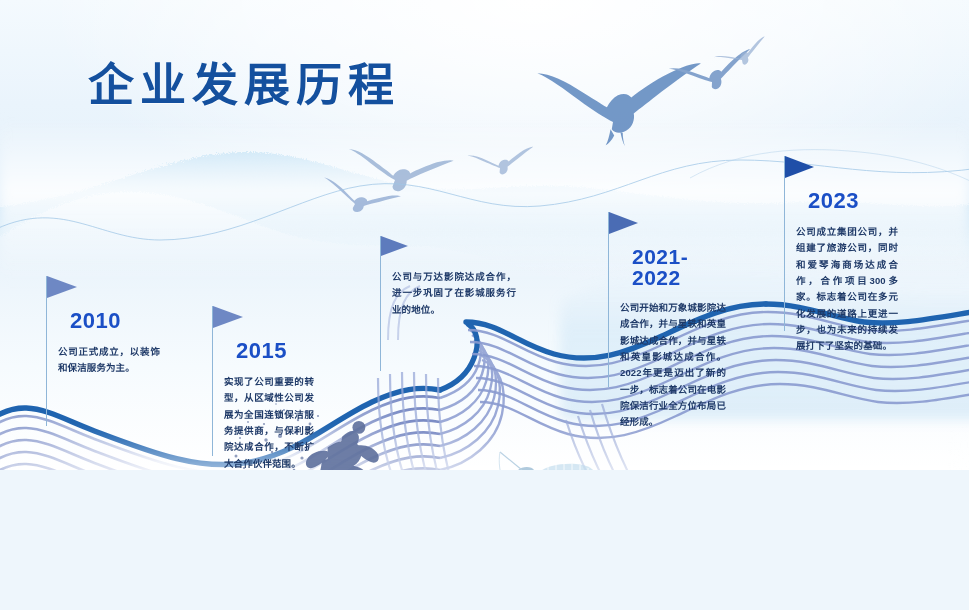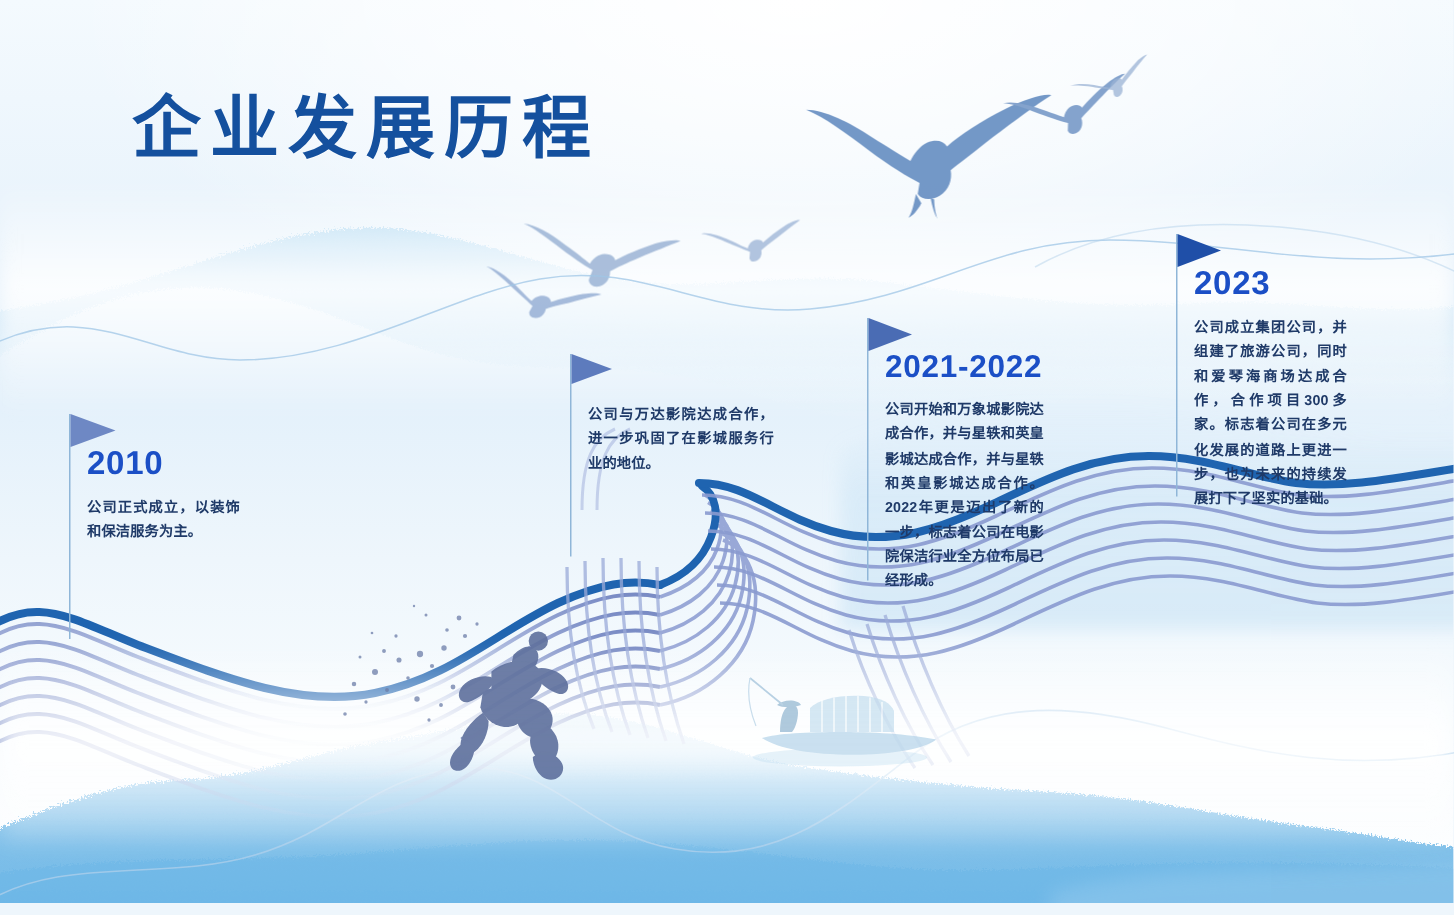--- a/index.html
+++ b/index.html
@@ -3,21 +3,21 @@
 <meta charset="utf-8">
 <title>企业发展历程</title>
 <style>
   html,body{margin:0;padding:0;}
   body{
     width:969px;height:610px;overflow:hidden;
     font-family:"Liberation Sans","DejaVu Sans",sans-serif;
     background:#eef6fc;
   }
   .poster{
-    position:relative;width:969px;height:602px;overflow:hidden;
+    position:relative;width:969px;height:470px;overflow:hidden;
     background:
       linear-gradient(180deg,#f4fafe 0%,#eaf4fc 22%,#e4f1fb 45%,#eef6fc 62%,#f6fbfe 78%,#ffffff 100%);
   }
 
   
   .sky-glow{
     position:absolute;left:0;top:0;width:100%;height:320px;
     background:radial-gradient(ellipse 70% 100% at 55% 0%,#ffffff 0%,rgba(255,255,255,0.55) 40%,rgba(255,255,255,0) 72%);
     pointer-events:none;
   }
@@ -37,37 +37,37 @@
   .flag{position:absolute;left:0;top:0;}
   .flag .pole{
     position:absolute;left:0;top:0;width:1.4px;background:#8fb6d8;
   }
   .flag .pennant{
     position:absolute;left:1px;top:0;width:0;height:0;
     border-style:solid;
   }
   .yr{
     font-size:22px;font-weight:700;letter-spacing:.5px;
-    color:#1b4fc6;line-height:1;margin:0;
+    color:#1b4fc6;line-height:1;margin:12px;
     font-family:"Liberation Sans","DejaVu Sans",sans-serif;
   }
   .yr.wide{font-size:21px;}
   .desc{
     font-size:9.5px;line-height:1.72;color:#1f3a68;
     margin:11px 16px 0 0;font-weight:700;
     letter-spacing:.1px;
     text-align:justify;
   }
   .e2012{left:46px;top:276px;width:130px;}
   .e2012 .txtwrap{padding-left:12px;padding-top:22px;}
   .e2015{left:212px;top:306px;width:118px;}
   .e2015 .txtwrap{padding-left:12px;padding-top:22px;}
   .e2019{left:380px;top:236px;width:152px;}
   .e2019 .txtwrap{padding-left:12px;padding-top:22px;}
-  .e2021{left:578px;top:212px;width:134px;}
+  .e2021{left:608px;top:212px;width:134px;}
   .e2021 .txtwrap{padding-left:12px;padding-top:22px;}
   .e2023{left:784px;top:156px;width:130px;}
   .e2023 .txtwrap{padding-left:12px;padding-top:22px;}
 
   
   .page-title{
     position:absolute;left:88px;top:60px;
     font-size:46px;font-weight:700;letter-spacing:6px;
     color:#14509e;margin:0;line-height:1.1;
     font-family:"Liberation Sans","DejaVu Sans",sans-serif;
@@ -406,20 +406,30 @@
     <div class="flag" style="height:150px;">
       <div class="pole" style="height:150px;"></div>
       <div class="pennant" style="border-width:11px 0 11px 30px;border-color:transparent transparent transparent #6e88c4;"></div>
     </div>
     <div class="txtwrap">
       <div class="yr">2010</div>
       <p class="desc">公司正式成立，以装饰和保洁服务为主。</p>
     </div>
   </div>
 
+  <div class="entry e2015">
+    <div class="flag" style="height:150px;">
+      <div class="pole" style="height:150px;"></div>
+      <div class="pennant" style="border-width:11px 0 11px 30px;border-color:transparent transparent transparent #6e88c4;"></div>
+    </div>
+    <div class="txtwrap">
+      <div class="yr">2015</div>
+      <p class="desc">实现了公司重要的转型，从区域性公司发展为全国连锁保洁服务提供商，与保利影院达成合作，不断扩大合作伙伴范围。</p>
+    </div>
+  </div>
 
   <div class="entry e2019">
     <div class="flag" style="height:135px;">
       <div class="pole" style="height:135px;"></div>
       <div class="pennant" style="border-width:10px 0 10px 27px;border-color:transparent transparent transparent #5d7bbd;"></div>
     </div>
     <div class="txtwrap">
       <p class="desc">公司与万达影院达成合作，进一步巩固了在影城服务行业的地位。</p>
     </div>
   </div>

